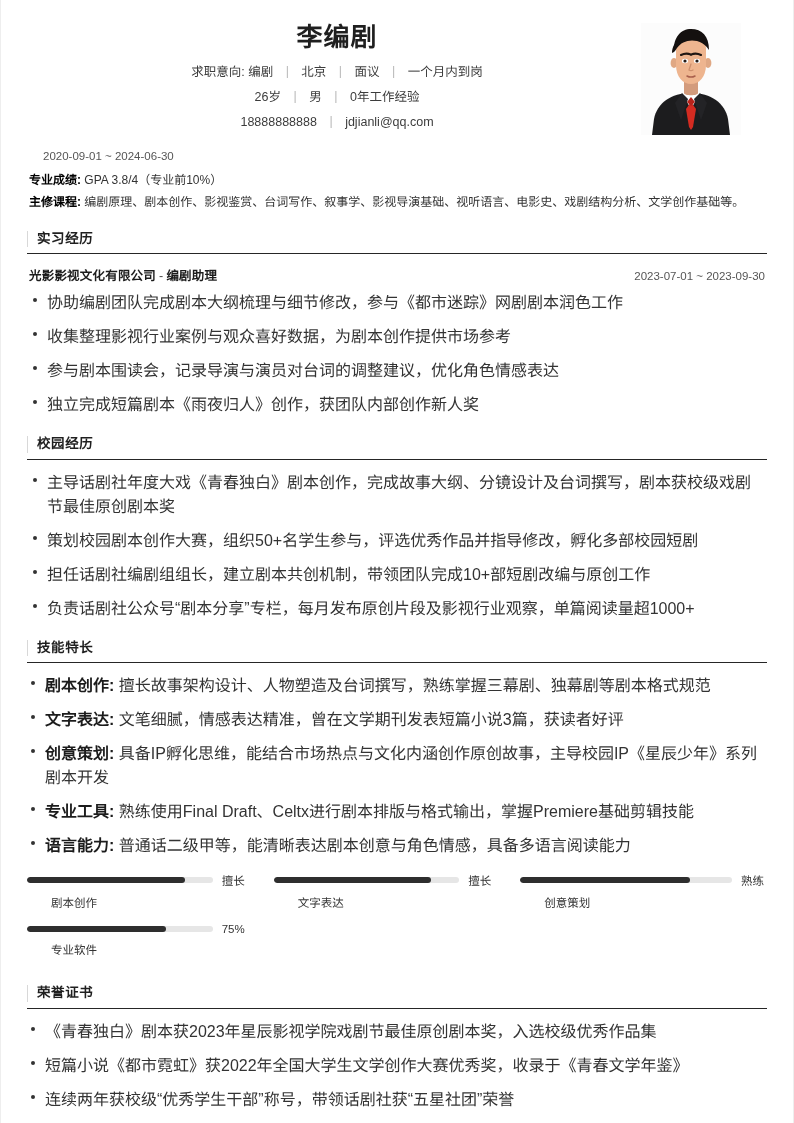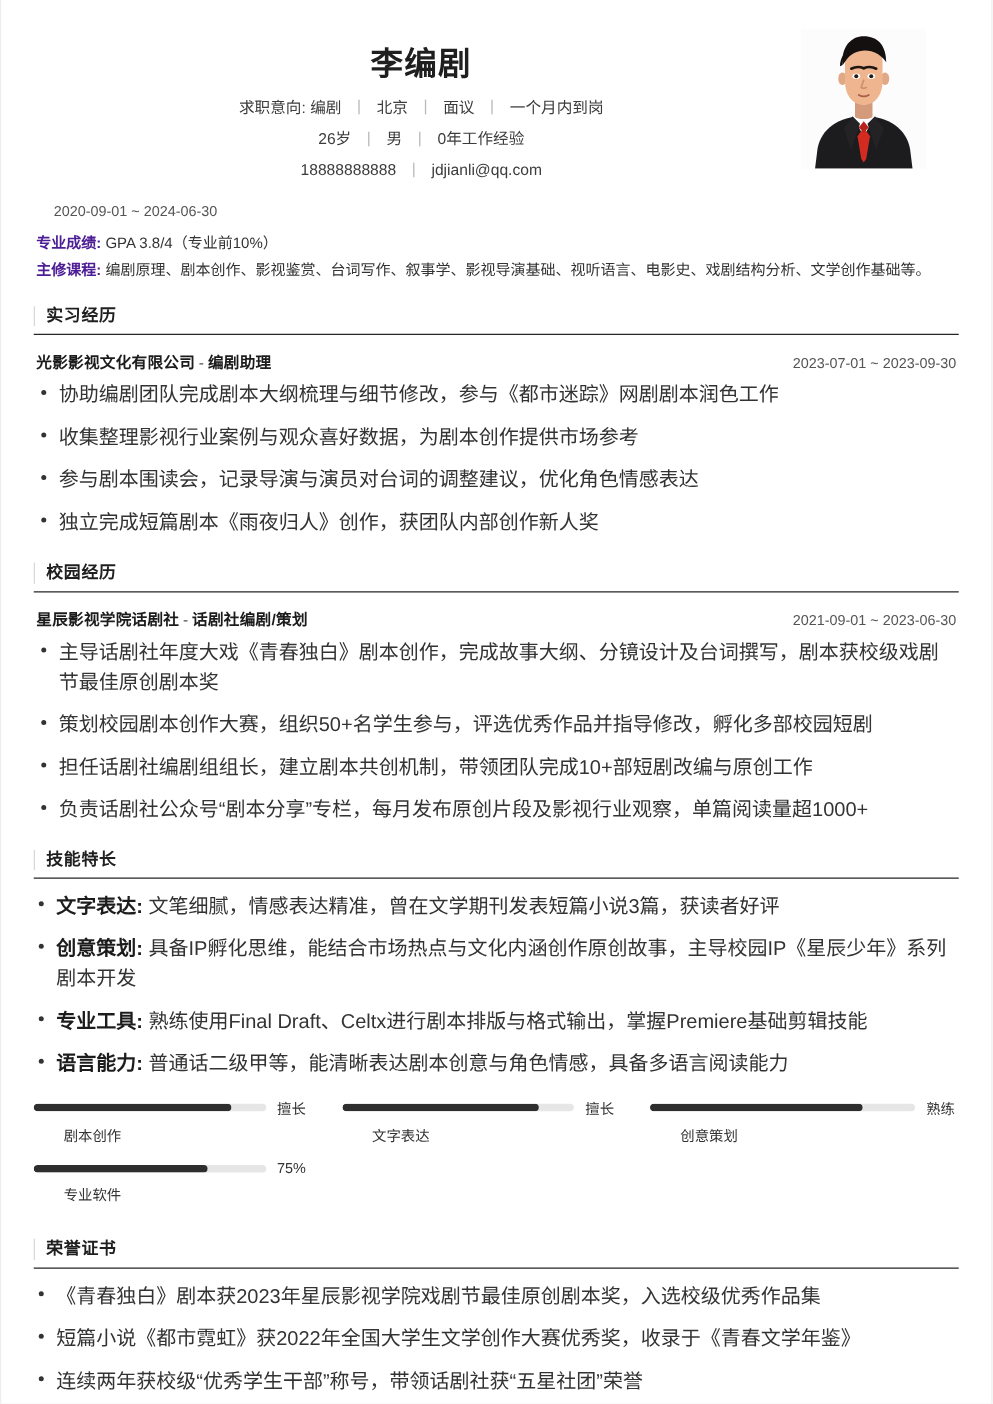--- a/index.html
+++ b/index.html
@@ -23,21 +23,21 @@
     border-right: 1px solid #eeeeee;
   }
   .inner {
     padding: 0 26px;
     box-sizing: border-box;
   }
 
   
   .header {
     position: relative;
-    padding-top: 36px;
+    padding-top: 22px;
     padding-bottom: 14px;
     min-height: 118px;
     box-sizing: border-box;
   }
   .header-center {
     text-align: center;
     padding-right: 120px;
   }
   .name {
     font-size: 26px;
@@ -123,21 +123,21 @@
     font-size: 11.5px;
     color: #555555;
     white-space: nowrap;
     padding-left: 14px;
   }
   .entry-line {
     font-size: 12px;
     color: #333333;
     line-height: 1.85;
   }
-  .entry-line b { color: #4c1d95; font-weight: bold; }
+  .entry-line b { color: #000000; font-weight: bold; }
 
   
   ul.bullets {
     list-style: none;
     margin: 0;
     padding: 0;
   }
   ul.bullets li {
     position: relative;
     padding-left: 18px;
@@ -331,40 +331,38 @@
         <li>独立完成短篇剧本《雨夜归人》创作，获团队内部创作新人奖</li>
       </ul>
     </div>
   </div>
 
   <div class="inner section" style="margin-top:18px;">
     <div class="sec-head">
       <div class="sec-title">校园经历</div>
     </div>
     <div class="entry">
-      <div class="entry-head">
-        <div class="entry-title">
-          <span>星辰影视学院话剧社</span><span class="sep-dash">-</span><span>话剧社编剧/策划</span>
-        </div>
-        <div class="entry-date">2021-09-01 ~ 2023-06-30</div>
-      </div>
       <ul class="bullets">
         <li>主导话剧社年度大戏《青春独白》剧本创作，完成故事大纲、分镜设计及台词撰写，剧本获校级戏剧节最佳原创剧本奖</li>
         <li>策划校园剧本创作大赛，组织50+名学生参与，评选优秀作品并指导修改，孵化多部校园短剧</li>
         <li>担任话剧社编剧组组长，建立剧本共创机制，带领团队完成10+部短剧改编与原创工作</li>
         <li>负责话剧社公众号“剧本分享”专栏，每月发布原创片段及影视行业观察，单篇阅读量超1000+</li>
       </ul>
     </div>
   </div>
 
   <div class="inner section" style="margin-top:18px;">
     <div class="sec-head">
       <div class="sec-title">技能特长</div>
     </div>
     <ul class="bullets">
+      <li>
+        <b>剧本创作:</b>
+        <span>擅长故事架构设计、人物塑造及台词撰写，熟练掌握三幕剧、独幕剧等剧本格式规范</span>
+      </li>
       <li>
         <b>文字表达:</b>
         <span>文笔细腻，情感表达精准，曾在文学期刊发表短篇小说3篇，获读者好评</span>
       </li>
       <li>
         <b>创意策划:</b>
         <span>具备IP孵化思维，能结合市场热点与文化内涵创作原创故事，主导校园IP《星辰少年》系列剧本开发</span>
       </li>
       <li>
         <b>专业工具:</b>

